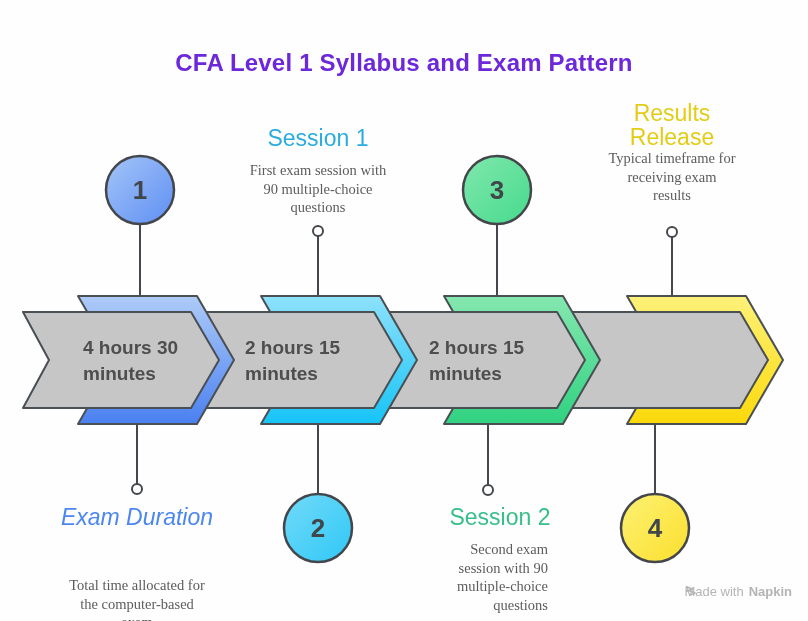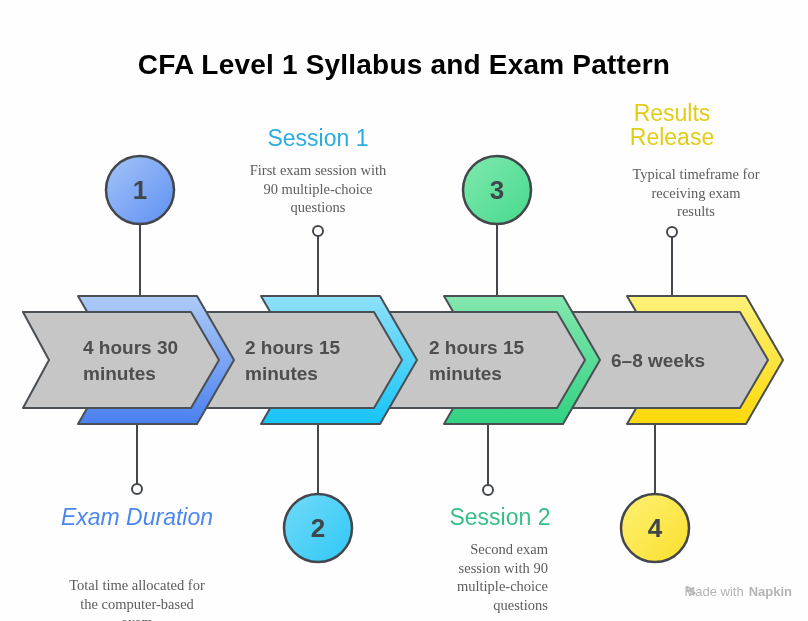--- a/index.html
+++ b/index.html
@@ -11,21 +11,21 @@
     position:relative;
     width:808px;height:621px;
     background:#fefefe;
     overflow:hidden;
   }
   .stage svg{position:absolute;left:0;top:0;}
 
   .title{
     position:absolute;left:0;right:0;top:49px;
     text-align:center;
-    font-size:28px;font-weight:bold;color:#000000;
+    font-size:24px;font-weight:bold;color:#6d28d9;
     letter-spacing:.2px;
   }
 
   .bar-label{
     position:absolute;top:322px;height:78px;width:132px;
     display:flex;align-items:center;
     font-size:19px;font-weight:bold;color:#4e4e4e;
     line-height:26px;
   }
   .bar-label.s1{left:61px;margin-left:22px;}
@@ -47,21 +47,21 @@
     position:absolute;text-align:center;
     font-size:23px;line-height:24px;font-weight:normal;
   }
   .anno-body{
     position:absolute;text-align:center;
     font-size:14.5px;line-height:18.5px;color:#5c5c5c;font-family:Liberation Serif, serif;
   }
   .heading-session1{left:218px;top:126px;width:200px;color:#2bacdf;}
   .body-session1{left:248px;top:161px;width:140px;}
   .heading-results{left:617px;top:101px;width:110px;color:#e2cc15;}
-  .body-results{left:607px;top:165px;width:130px;margin-left:24px;}
+  .body-results{left:607px;top:149px;width:130px;}
   .heading-examdur{left:37px;top:505px;width:200px;color:#4c86ef;font-style:italic;}
   .body-examdur{left:67px;top:540px;width:140px;margin-top:36px;}
   .heading-session2{left:400px;top:505px;width:200px;color:#36bf88;}
   .body-session2{left:428px;top:540px;width:120px;text-align:right;}
 
   .watermark{
     position:absolute;top:584px;right:16px;
     display:flex;align-items:center;gap:5px;
     font-size:13px;color:#b4b4b4;
   }
@@ -148,21 +148,20 @@
   <div class="title">CFA Level 1 Syllabus and Exam Pattern</div>
 
   <div class="num n1">1</div>
   <div class="num n2">2</div>
   <div class="num n3">3</div>
   <div class="num n4">4</div>
 
   <div class="bar-label s1">4 hours 30 minutes</div>
   <div class="bar-label s2">2 hours 15 minutes</div>
   <div class="bar-label s3">2 hours 15 minutes</div>
-  <div class="bar-label s4">6–8 weeks</div>
 
   <div class="anno-heading heading-session1">Session 1</div>
   <div class="anno-body body-session1">First exam session with 90 multiple-choice questions</div>
   <div class="anno-heading heading-results">Results Release</div>
   <div class="anno-body body-results">Typical timeframe for receiving exam results</div>
 
   <div class="anno-heading heading-examdur">Exam Duration</div>
   <div class="anno-body body-examdur">Total time allocated for the computer-based exam</div>
   <div class="anno-heading heading-session2">Session 2</div>
   <div class="anno-body body-session2">Second exam session with 90 multiple-choice questions</div>

